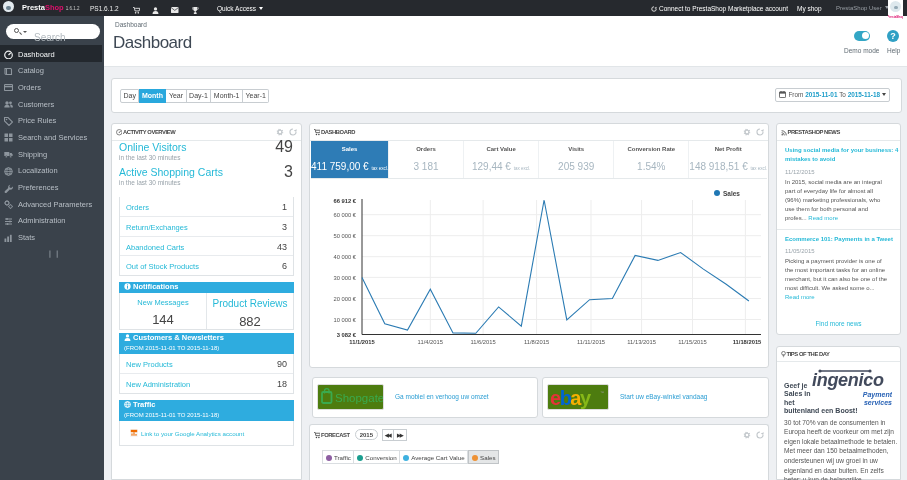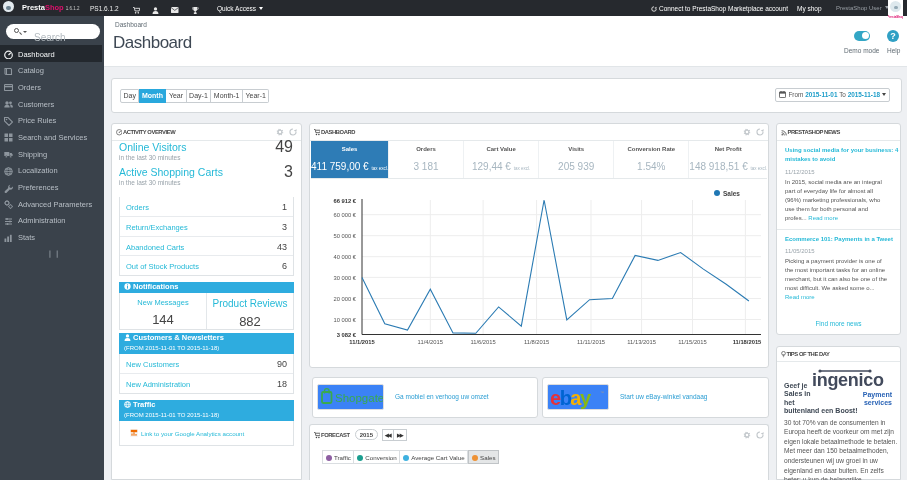--- a/index.html
+++ b/index.html
@@ -88,21 +88,21 @@
 .kpi:last-child { border-right:none; }
 .kpi .kl { font-size:6px; color:#555; font-weight:bold; margin-top:5px; }
 .kpi .kv { font-size:10px; color:#a7b6c0; margin-top:9px; white-space:nowrap; }
 .kpi .kv .tax { font-size:4.5px; }
 .kpi.on { background:#2e7cb6; }
 .kpi.on .kl { color:#fff; }
 .kpi.on .kv { color:#fff; }
 
 #shopgate { left:312px; top:377px; width:226px; height:41px; }
 #ebay { left:542px; top:377px; width:227px; height:41px; }
-.logobox { position:absolute; left:4px; top:6px; border:1px solid #ddd; border-radius:2px; background:#3b82f6; }
+.logobox { position:absolute; left:4px; top:6px; border:1px solid #ddd; border-radius:2px; background:#4d7c0f; }
 .adlink { position:absolute; font-size:6.5px; color:#2a9dd3; top:15px; }
 
 #forecast { left:309px; top:424px; width:460px; height:56px; border-bottom:none; border-radius:3px 3px 0 0; }
 #forecast .phead { border-bottom:none; height:20px; line-height:20px; }
 .pill2015 { display:inline-block; border:1px solid #c8cdd1; border-radius:7px; padding:0 4px; height:11px; line-height:10px; font-size:6px; color:#444; margin-left:5px; font-weight:bold; letter-spacing:0; }
 .navbtns { display:inline-block; margin-left:3.5px; letter-spacing:0; }
 .navbtns span { display:inline-block; border:1px solid #c8cdd1; height:11.5px; line-height:10.5px; width:12.5px; text-align:center; font-size:5px; color:#333; background:#fff; border-left:none; letter-spacing:-1px; }
 .navbtns span:first-child { border-left:1px solid #c8cdd1; }
 .legend { position:absolute; left:12px; top:25px; display:flex; }
 .legend .lb { height:14px; line-height:13px; border:1px solid #dadee1; border-left:none; font-size:6.2px; color:#444; padding:0 2.5px; white-space:nowrap; background:#fff; }
@@ -349,21 +349,21 @@
         </div>
       </div>
     </div>
     <div style="margin-top:3px;">
       <div class="bluebar"><svg width="7" height="7" viewBox="0 0 8 8">
             <circle cx="4" cy="2.2" r="1.9" fill="#fff"></circle>
             <path d="M0.6 8 a3.4 3.4 0 0 1 6.8 0 z" fill="#fff"></path>
           </svg>Customers &amp; Newsletters<span class="sm">(FROM 2015-11-01 TO 2015-11-18)</span></div>
       <div class="rowbox">
         <div class="rowline">
-            <span class="l">New Customers</span>
+            <span class="l">New Products</span>
             <span class="r">90</span>
           </div>
         <div class="rowline">
             <span class="l">New Administration</span>
             <span class="r">18</span>
           </div>
       </div>
     </div>
     <div style="margin-top:6px;">
       <div class="bluebar"><svg width="7" height="7" viewBox="0 0 10 10">
@@ -545,21 +545,21 @@
   </div>
   <div style="position:absolute; left:0; top:188px; width:123px; text-align:center;"><a style="color:#25b9d7; font-size:6.5px;">Find more news</a></div>
 </div>
 
 <div id="tips" class="panel">
   <div class="phead" style="height:14.5px; line-height:14.5px;"><svg class="hic" width="5" height="6.5" viewBox="0 0 8 10">
         <circle cx="4" cy="3.5" r="3" fill="none" stroke="#555" stroke-width="1.2"></circle>
         <path d="M2.8 6 h2.4 M2.8 7.5 h2.4 M3.3 9 h1.4" stroke="#555" stroke-width="1"></path>
       </svg>TIPS OF THE DAY</div>
   <div style="position:absolute; left:7px; top:22px; width:111px;">
-    <div style="position:absolute; right:3px; top:-1px; width:80px;">
+    <div style="position:absolute; right:3px; top:-1px; width:80px;font-style:italic;">
       <svg width="80" height="42" viewBox="0 0 80 42">
         <text x="0" y="18" font-size="18" font-weight="bold" fill="#424a5c" letter-spacing="-0.3">ingenico</text>
         <line x1="8" y1="3" x2="58" y2="3" stroke="#424a5c" stroke-width="1.6"></line>
         <circle cx="8" cy="3" r="1.6" fill="#424a5c"></circle>
         <circle cx="58" cy="3" r="1.6" fill="#424a5c"></circle>
         <text x="80" y="29" font-size="7" font-weight="bold" fill="#2862b5" text-anchor="end">Payment</text>
         <text x="80" y="37" font-size="7" font-weight="bold" fill="#2862b5" text-anchor="end">services</text>
       </svg>
     </div>
     <div style="font-size:7px; font-weight:bold; color:#3e4854; line-height:8.3px; padding-top:13px;">Geef je<br>Sales in<br>het<br>buitenland een Boost!</div>

